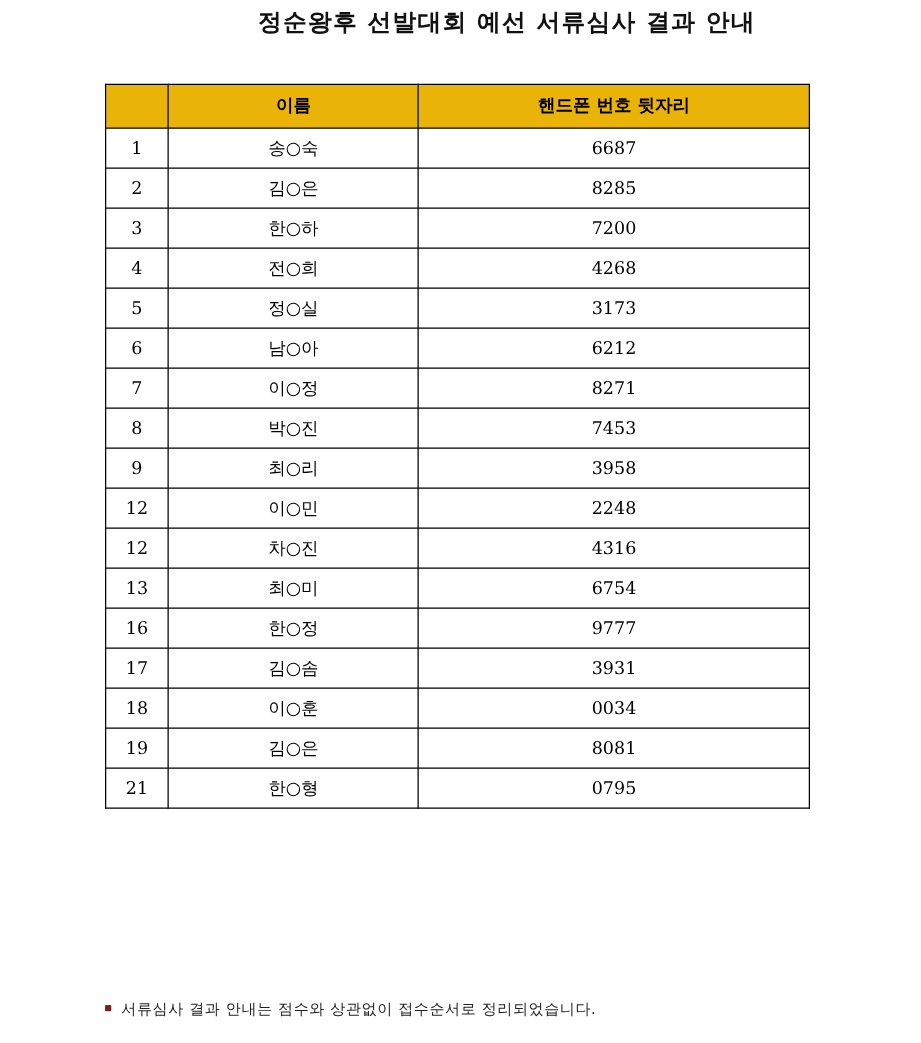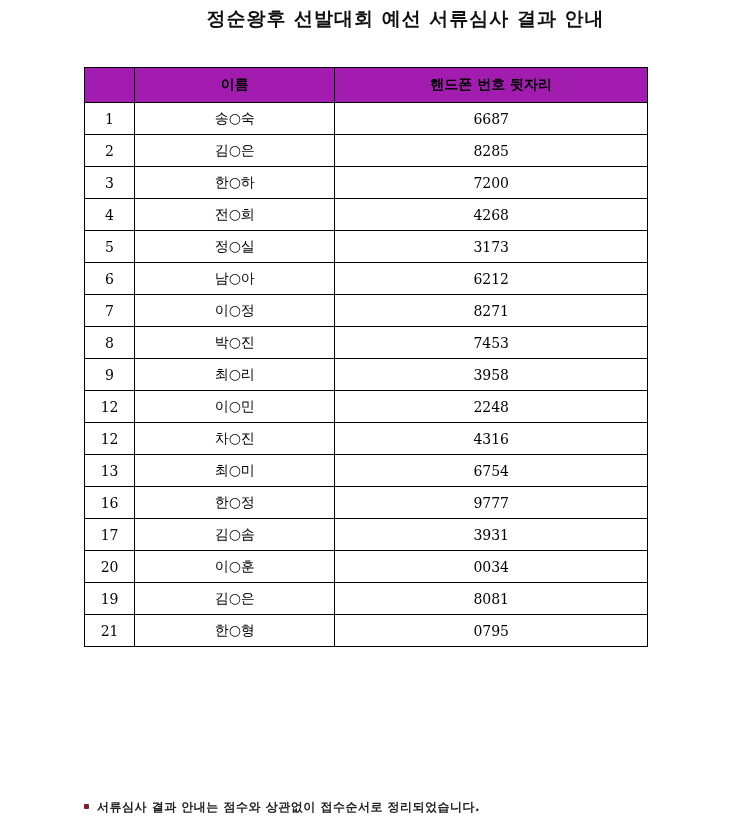--- a/index.html
+++ b/index.html
@@ -42,42 +42,41 @@
     .result-table td {
       border: 1px solid #000000;
       text-align: center;
       vertical-align: middle;
       padding: 0;
       overflow: hidden;
       white-space: nowrap;
     }
     .result-table thead th {
       height: 34px;
-      background: #a21caf;
+      background: #eab308;
       font-family: "DejaVu Sans", "Liberation Sans", sans-serif;
       font-weight: bold;
       font-size: 14px;
     }
     .result-table tbody td {
       height: 31px;
       font-size: 14px;
     }
     .col-no { width: 50px; }
     .col-name { width: 200px; }
     .col-phone { width: 312px; }
     .footnote {
       position: absolute;
       left: 84px;
       top: 798px;
       font-family: "DejaVu Sans", "Liberation Sans", sans-serif;
       font-size: 12px;
       line-height: 18px;
       color: #222222;
       letter-spacing: 0.5px;
-      font-weight: bold;
     }
     .footnote .bullet {
       display: inline-block;
       width: 5px;
       height: 5px;
       background: #7a1f2a;
       border-radius: 1px;
       margin-right: 8px;
       vertical-align: middle;
       position: relative;
@@ -167,21 +166,21 @@
         <td>16</td>
         <td>한○정</td>
         <td>9777</td>
       </tr>
     <tr>
         <td>17</td>
         <td>김○솜</td>
         <td>3931</td>
       </tr>
     <tr>
-        <td>20</td>
+        <td>18</td>
         <td>이○훈</td>
         <td>0034</td>
       </tr>
     <tr>
         <td>19</td>
         <td>김○은</td>
         <td>8081</td>
       </tr>
     <tr>
         <td>21</td>

